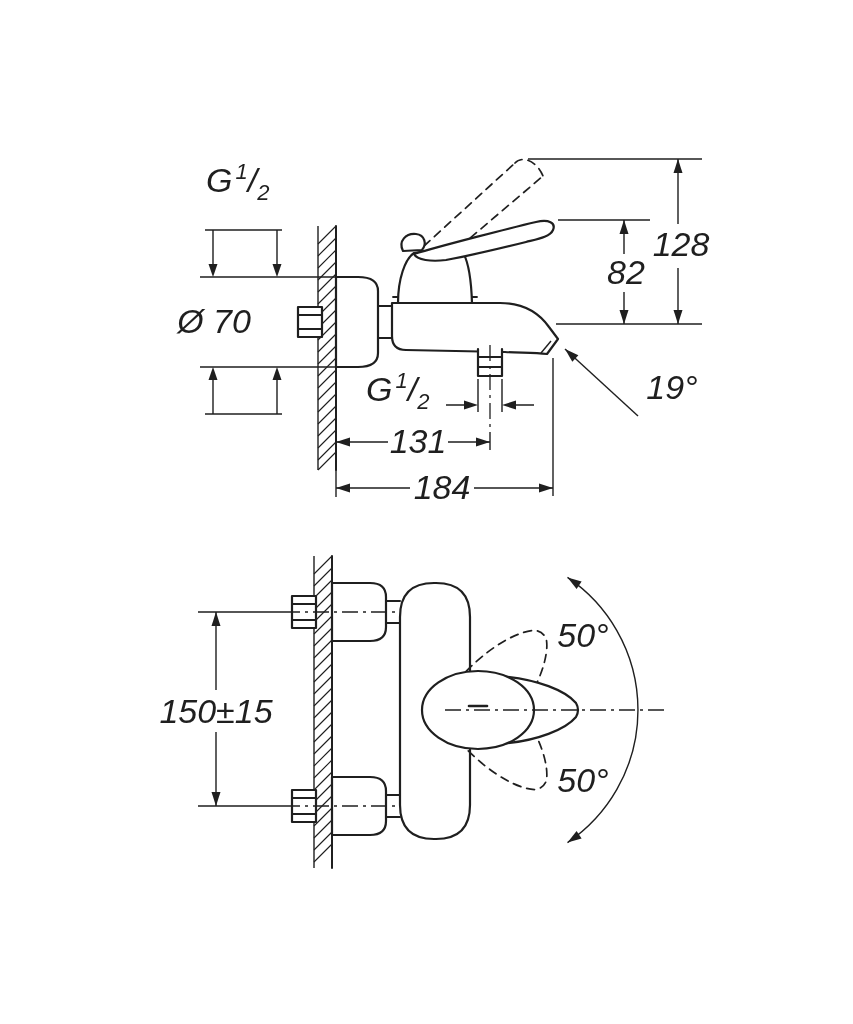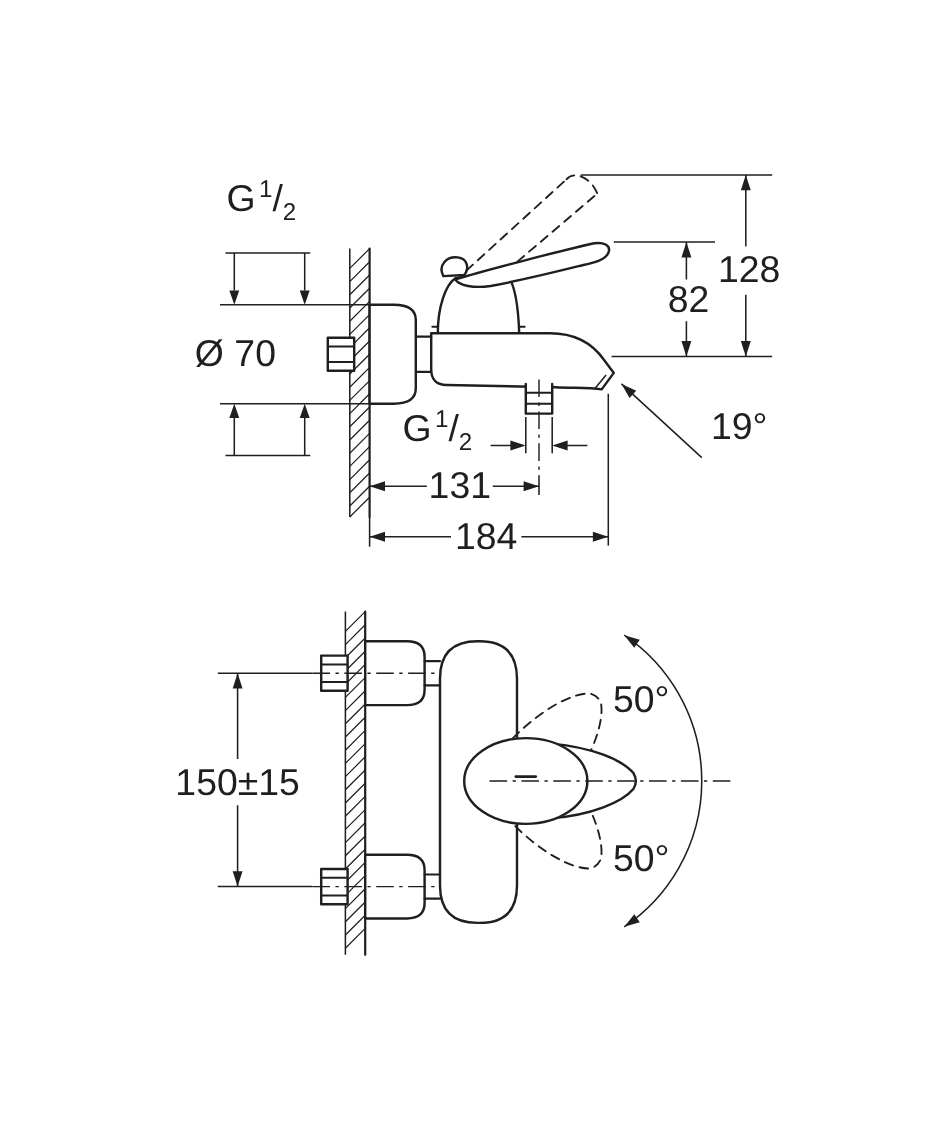--- a/index.html
+++ b/index.html
@@ -1,17 +1,17 @@
 <!DOCTYPE html>
 <html style="--ink: #1f1f1f; --paper: #ffffff;"><head>
 <meta charset="utf-8">
 <style>
   :root{ --ink:#1f1f1f; --paper:#ffffff; }
   html,body{margin:0;padding:0;background:var(--paper);}
-  .stage{width:853px;height:880px;background:var(--paper);}
+  .stage{width:853px;height:880px;background:var(--paper);font-style:italic;}
   svg{display:block;}
   .outline{fill:var(--paper);stroke:var(--ink);stroke-width:2.2;stroke-linejoin:round;stroke-linecap:round;}
   .stroke{fill:none;stroke:var(--ink);stroke-width:2.2;stroke-linejoin:round;stroke-linecap:round;}
   .thin{fill:none;stroke:var(--ink);stroke-width:1.4;}
   .hatch{fill:none;stroke:var(--ink);stroke-width:1.1;}
   .dash{fill:none;stroke:var(--ink);stroke-width:1.7;stroke-dasharray:8 6;stroke-linecap:round;}
   .cline{fill:none;stroke:var(--ink);stroke-width:1.3;stroke-dasharray:16 5 3 5;}
   .arrow{fill:var(--ink);stroke:none;}
   .dimtext{font-family:"Liberation Sans","DejaVu Sans",sans-serif;font-size:34px;fill:var(--ink);stroke:none;}
   .frac{font-size:22px;}

